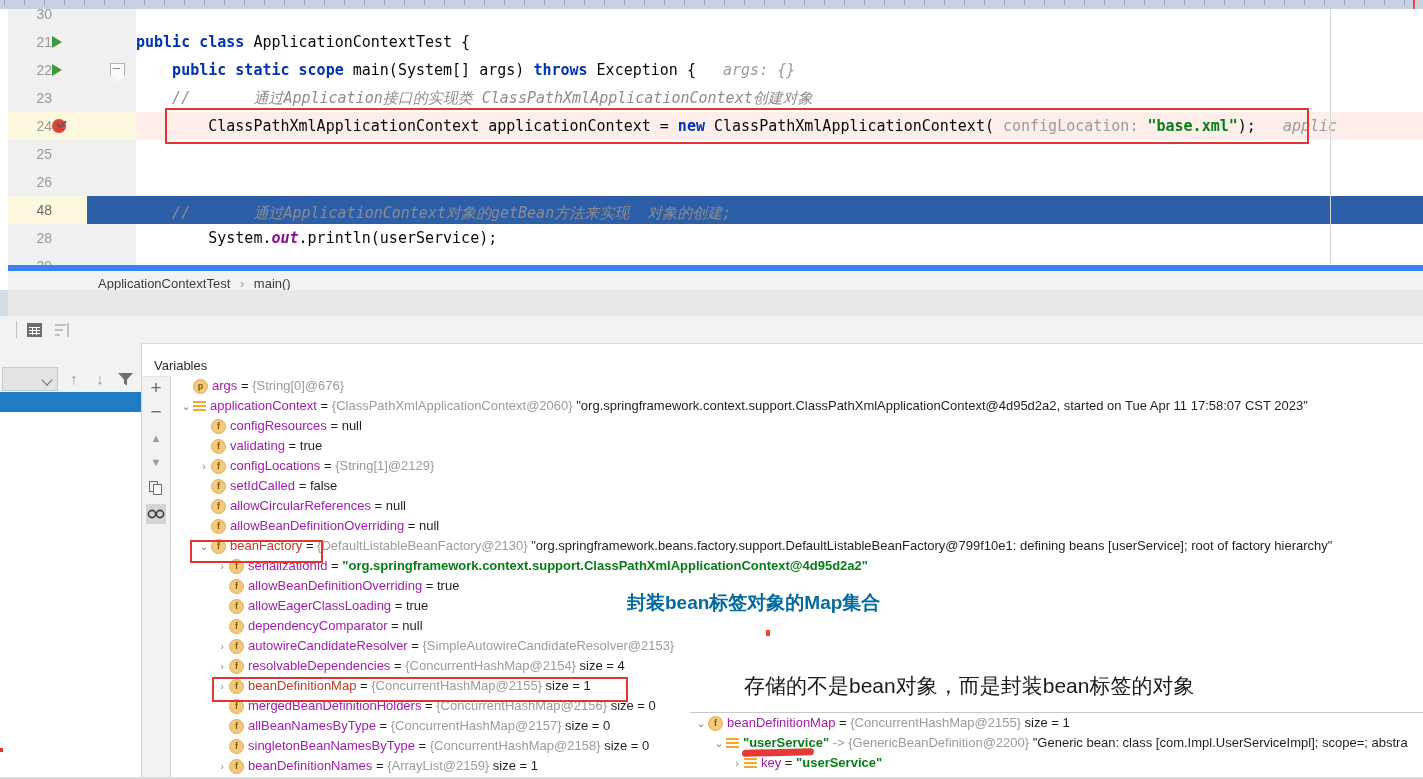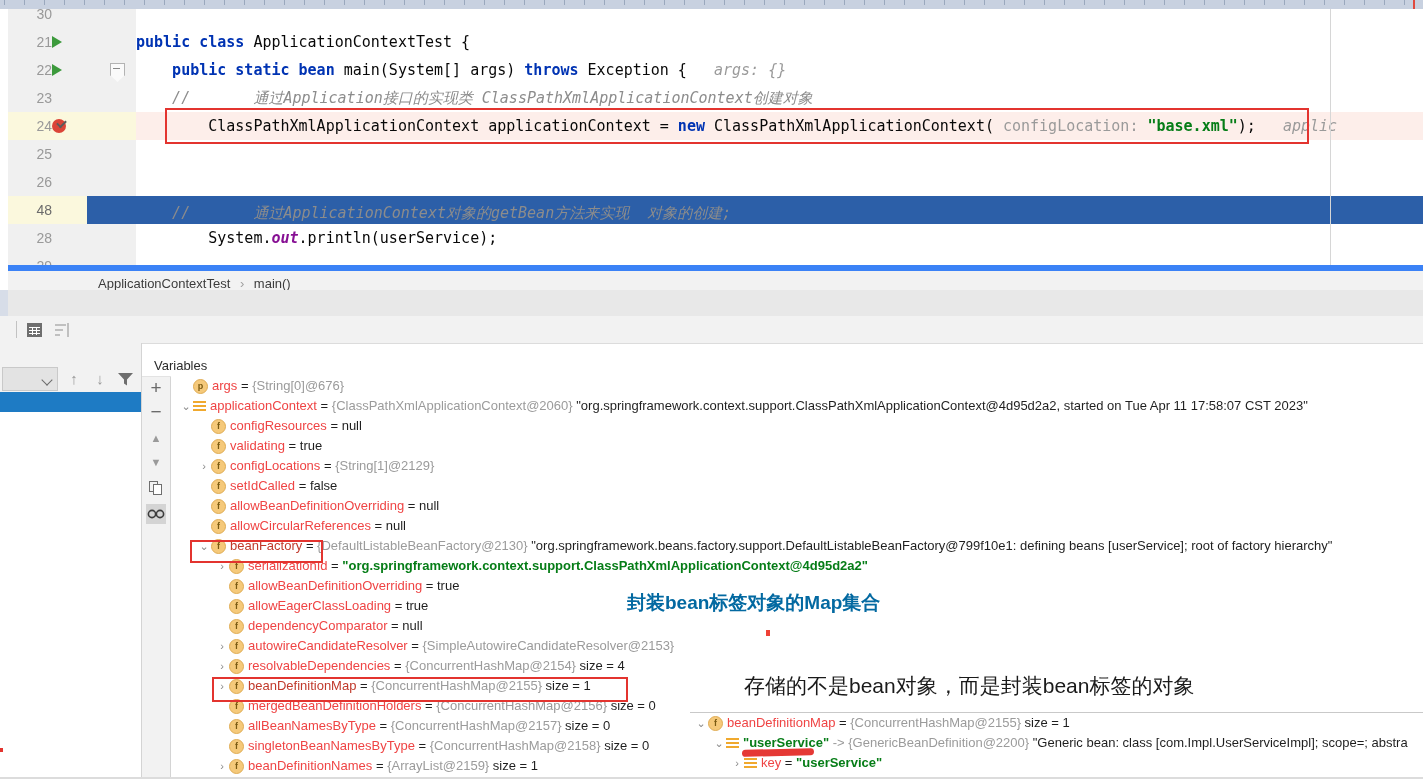--- a/index.html
+++ b/index.html
@@ -117,21 +117,21 @@
   .twisty{display:inline-block;width:14px;text-align:center;color:#8a8a8a;font-size:11px;vertical-align:top;}
   .badge{display:inline-block;width:13px;height:13px;border-radius:50%;color:#7a5a12;font-size:9px;
          font-weight:bold;text-align:center;line-height:13px;vertical-align:middle;margin-right:4px;
          background:#f5c97a;border:1px solid #e0ad55;}
   .badge.p{background:#f5c97a;}
   .obj-ico{display:inline-block;width:13px;height:11px;margin-right:4px;vertical-align:middle;position:relative;}
   .obj-ico i{position:absolute;left:0;width:13px;height:2px;background:#f0a92e;}
   .obj-ico i:nth-child(1){top:0;}
   .obj-ico i:nth-child(2){top:4px;}
   .obj-ico i:nth-child(3){top:8px;}
-  .vname{color:#ef4444;}
+  .vname{color:#a21caf;}
   .vname.red{color:#c0392b;}
   .veq{color:#1f1f1f;}
   .vtype{color:#9b9b9b;}
   .vval{color:#1f1f1f;}
   .vstr{color:#067d17;font-weight:bold;}
   .vdesc{color:#1f1f1f;}
   .vsize{color:#1f1f1f;}
 
   
   .anno{position:absolute;color:#0369a1;white-space:nowrap;}
@@ -251,21 +251,21 @@
           <div class="ln" style="position: absolute; left: 8px;">21</div>
           <div class="runmark"></div>
           <div class="code-line" style="left: 136px;"><span class="kw">public </span><span class="kw">class </span><span class="plain">ApplicationContextTest {</span></div>
         </div>
         <div style="position: absolute; left: 0px; top: 47px; height: 28px; width: 100%;">
           <div class="ln" style="position: absolute; left: 8px;">22</div>
           <div class="runmark"></div>
           <div class="foldminus">
             <i></i>
           </div>
-          <div class="code-line" style="left: 136px;"><span class="kw">    public </span><span class="kw">static </span><span class="kw">bean </span><span class="plain">main(System[] args) </span><span class="kw">throws </span><span class="plain">Exception {</span><span class="hintval">   args: {}</span></div>
+          <div class="code-line" style="left: 136px;"><span class="kw">    public </span><span class="kw">static </span><span class="kw">scope </span><span class="plain">main(System[] args) </span><span class="kw">throws </span><span class="plain">Exception {</span><span class="hintval">   args: {}</span></div>
         </div>
         <div style="position: absolute; left: 0px; top: 75px; height: 28px; width: 100%;">
           <div class="ln" style="position: absolute; left: 8px;">23</div>
           <div class="code-line" style="left: 136px; text-align: center;"><span class="cmt">    //       通过Application接口的实现类 ClassPathXmlApplicationContext创建对象</span></div>
         </div>
         <div style="position: absolute; left: 0px; top: 103px; height: 28px; width: 100%;">
           <div class="ln" style="position: absolute; left: 8px;">24</div>
           <div class="bp"></div>
           <div class="code-line" style="left: 136px;"><span class="plain">        ClassPathXmlApplicationContext applicationContext = </span><span class="kw">new </span><span class="plain">ClassPathXmlApplicationContext( </span><span class="hintpar">configLocation: </span><span class="str">"base.xml"</span><span class="plain">);</span><span class="hintval">   applic</span></div>
         </div>
@@ -366,22 +366,22 @@
   </div>
 
   <div class="vars">
     <div id="vars-rows">
         <div class="vrow"><span class="twisty" style="margin-left: 8px;"></span><span class="badge p">p</span><span class="vname">args</span><span class="veq"> = </span><span class="vtype">{String[0]@676}</span></div>
         <div class="vrow"><span class="twisty" style="margin-left: 8px;">⌄</span><span class="obj-ico"><i></i><i></i><i></i></span><span class="vname">applicationContext</span><span class="veq"> = </span><span class="vtype">{ClassPathXmlApplicationContext@2060}</span><span class="vdesc"> "org.springframework.context.support.ClassPathXmlApplicationContext@4d95d2a2, started on Tue Apr 11 17:58:07 CST 2023"</span></div>
         <div class="vrow"><span class="twisty" style="margin-left: 26px;"></span><span class="badge">f</span><span class="vname">configResources</span><span class="veq"> = </span><span class="vval">null</span></div>
         <div class="vrow"><span class="twisty" style="margin-left: 26px;"></span><span class="badge">f</span><span class="vname">validating</span><span class="veq"> = </span><span class="vval">true</span></div>
         <div class="vrow"><span class="twisty" style="margin-left: 26px;">›</span><span class="badge">f</span><span class="vname">configLocations</span><span class="veq"> = </span><span class="vtype">{String[1]@2129}</span></div>
         <div class="vrow"><span class="twisty" style="margin-left: 26px;"></span><span class="badge">f</span><span class="vname">setIdCalled</span><span class="veq"> = </span><span class="vval">false</span></div>
+        <div class="vrow"><span class="twisty" style="margin-left: 26px;"></span><span class="badge">f</span><span class="vname">allowCircularReferences</span><span class="veq"> = </span><span class="vval">null</span></div>
         <div class="vrow"><span class="twisty" style="margin-left: 26px;"></span><span class="badge">f</span><span class="vname">allowBeanDefinitionOverriding</span><span class="veq"> = </span><span class="vval">null</span></div>
-        <div class="vrow"><span class="twisty" style="margin-left: 26px;"></span><span class="badge">f</span><span class="vname">allowCircularReferences</span><span class="veq"> = </span><span class="vval">null</span></div>
         <div class="vrow"><span class="twisty" style="margin-left: 26px;">⌄</span><span class="badge">f</span><span class="vname red">beanFactory</span><span class="veq"> = </span><span class="vtype">{DefaultListableBeanFactory@2130}</span><span class="vdesc"> "org.springframework.beans.factory.support.DefaultListableBeanFactory@799f10e1: defining beans [userService]; root of factory hierarchy"</span></div>
         <div class="vrow"><span class="twisty" style="margin-left: 44px;">›</span><span class="badge">f</span><span class="vname">serializationId</span><span class="veq"> = </span><span class="vstr">"org.springframework.context.support.ClassPathXmlApplicationContext@4d95d2a2"</span></div>
         <div class="vrow"><span class="twisty" style="margin-left: 44px;"></span><span class="badge">f</span><span class="vname">allowBeanDefinitionOverriding</span><span class="veq"> = </span><span class="vval">true</span></div>
         <div class="vrow"><span class="twisty" style="margin-left: 44px;"></span><span class="badge">f</span><span class="vname">allowEagerClassLoading</span><span class="veq"> = </span><span class="vval">true</span></div>
         <div class="vrow"><span class="twisty" style="margin-left: 44px;"></span><span class="badge">f</span><span class="vname">dependencyComparator</span><span class="veq"> = </span><span class="vval">null</span></div>
         <div class="vrow"><span class="twisty" style="margin-left: 44px;">›</span><span class="badge">f</span><span class="vname">autowireCandidateResolver</span><span class="veq"> = </span><span class="vtype">{SimpleAutowireCandidateResolver@2153}</span></div>
         <div class="vrow"><span class="twisty" style="margin-left: 44px;">›</span><span class="badge">f</span><span class="vname">resolvableDependencies</span><span class="veq"> = </span><span class="vtype">{ConcurrentHashMap@2154}</span><span class="vsize">  size = 4</span></div>
         <div class="vrow"><span class="twisty" style="margin-left: 44px;">›</span><span class="badge">f</span><span class="vname red">beanDefinitionMap</span><span class="veq"> = </span><span class="vtype">{ConcurrentHashMap@2155}</span><span class="vsize">  size = 1</span></div>
         <div class="vrow"><span class="twisty" style="margin-left: 44px;"></span><span class="badge">f</span><span class="vname">mergedBeanDefinitionHolders</span><span class="veq"> = </span><span class="vtype">{ConcurrentHashMap@2156}</span><span class="vsize">  size = 0</span></div>
         <div class="vrow"><span class="twisty" style="margin-left: 44px;"></span><span class="badge">f</span><span class="vname">allBeanNamesByType</span><span class="veq"> = </span><span class="vtype">{ConcurrentHashMap@2157}</span><span class="vsize">  size = 0</span></div>

